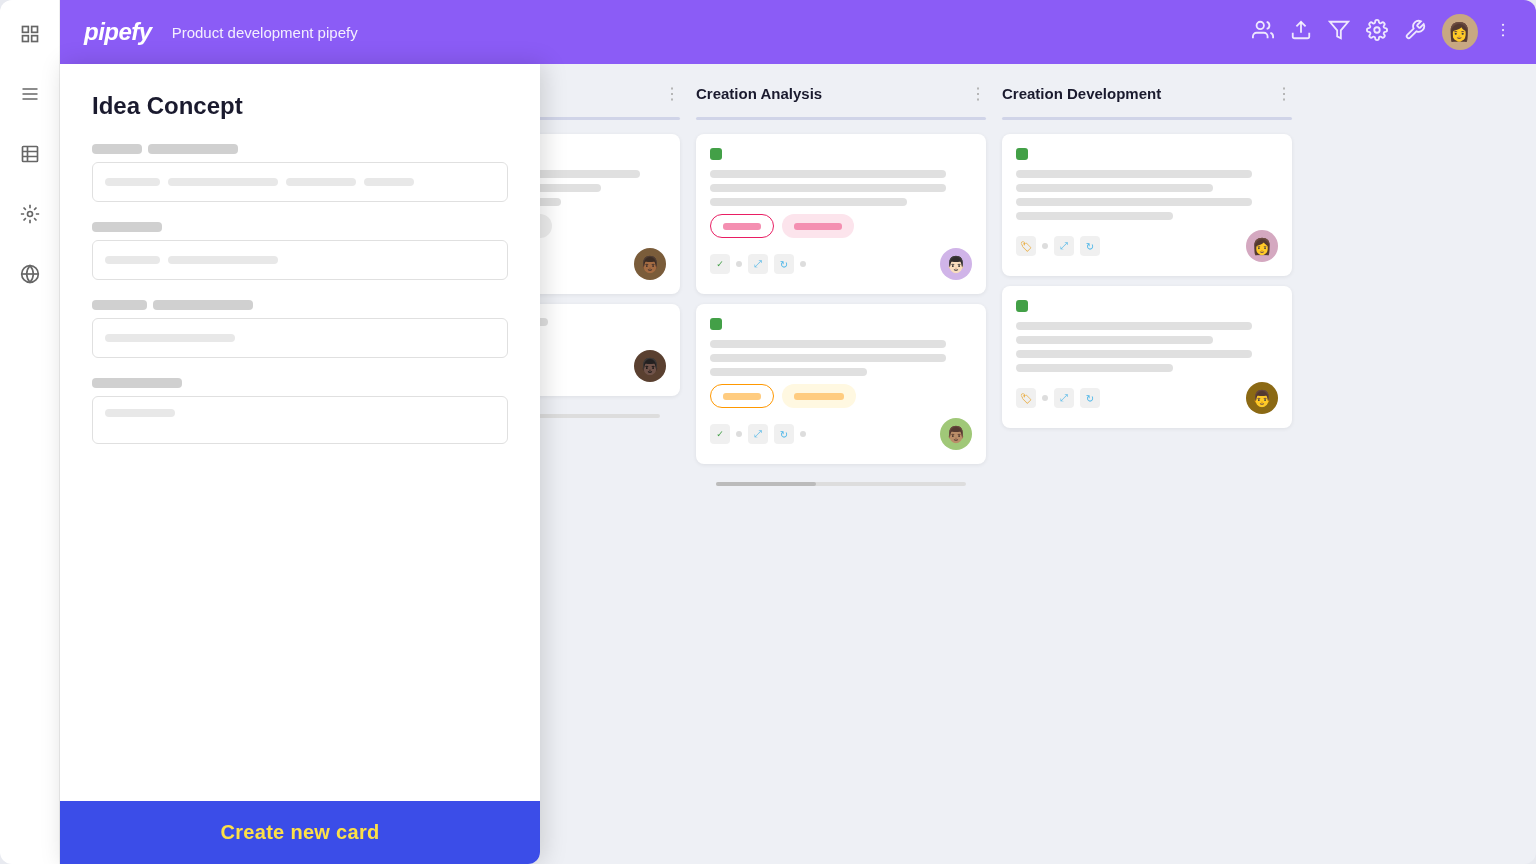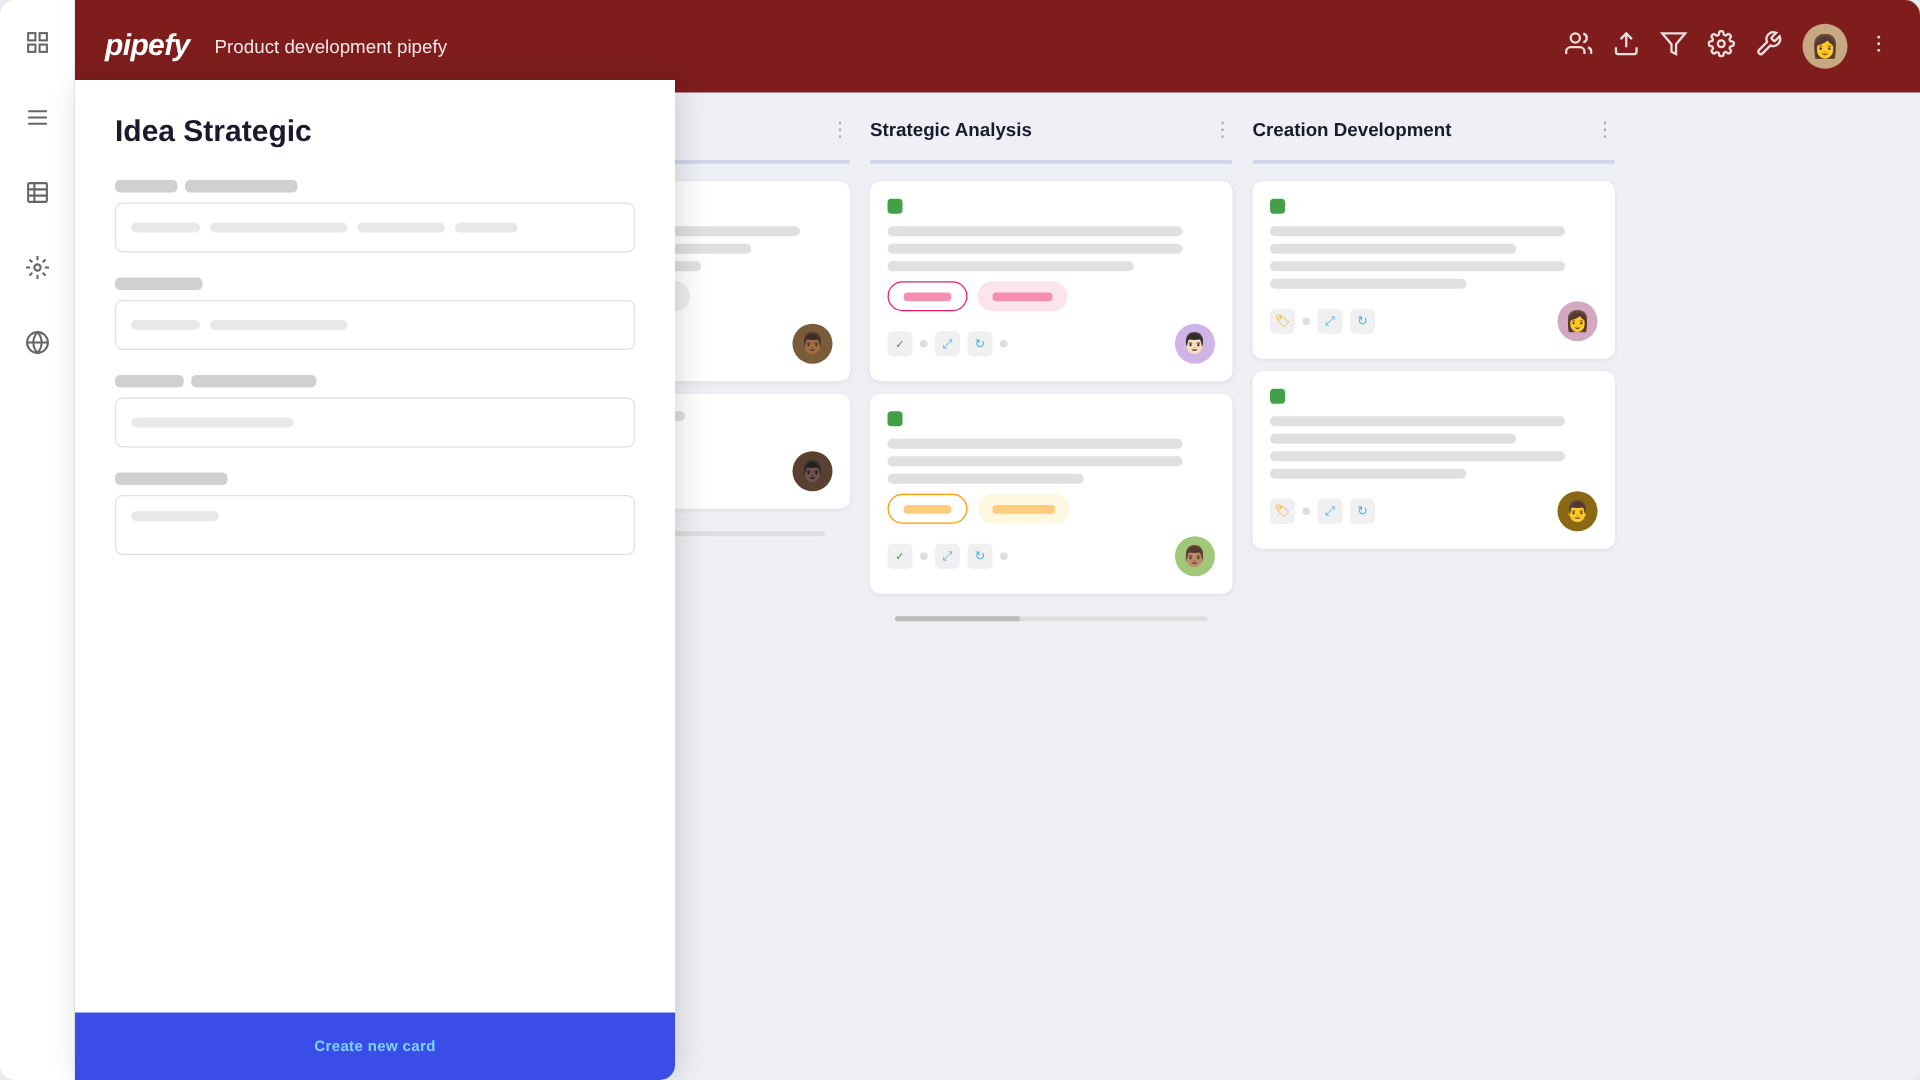--- a/index.html
+++ b/index.html
@@ -48,24 +48,24 @@
     
     .main-content {
       flex: 1;
       display: flex;
       flex-direction: column;
       background: #eef0f5;
     }
 
     
     .header {
-      background: #7f1d1d;
+      background: #8b5cf6;
       color: white;
       padding: 0 24px;
-      height: 74px;
+      height: 64px;
       display: flex;
       align-items: center;
       justify-content: space-between;
     }
     .header-left {
       display: flex;
       align-items: center;
       gap: 20px;
     }
     .header-title {
@@ -327,22 +327,22 @@
       border-radius: 4px;
     }
 
     .modal-footer {
       padding: 0;
     }
     .create-btn {
       width: 100%;
       padding: 20px;
       background: #3b4de8;
-      color: #7dd3fc;
-      font-size: 12px;
+      color: #fde047;
+      font-size: 20px;
       font-weight: 600;
       border: none;
       cursor: pointer;
       letter-spacing: 0.3px;
     }
 
     
     .pipefy-logo {
       display: flex;
       align-items: center;
@@ -530,21 +530,21 @@
             <div class="card-avatar" style="background:#5a4030">👨🏿</div>
           </div>
         </div>
         <div class="scroll-indicator">
           <div class="scroll-thumb"></div>
         </div>
       </div>
 
       <div class="column">
         <div class="column-header">
-          <span class="column-title">Strategic Analysis</span>
+          <span class="column-title">Creation Analysis</span>
           <div class="col-menu-btn">⋮</div>
         </div>
         <div class="column-underline"></div>
 
         <div class="card">
           <div class="card-tags">
             <div class="tag-dot tag-green"></div>
           </div>
           <div class="skeleton-line long"></div>
           <div class="skeleton-line long"></div>
@@ -645,21 +645,21 @@
           </div>
         </div>
       </div>
 
     </div>
   </div>
 </div>
 
 <div class="create-card-modal">
   <div class="modal-body">
-    <h2 class="modal-title">Idea Strategic</h2>
+    <h2 class="modal-title">Idea Concept</h2>
 
     <div class="form-group">
       <div class="form-label">
         <div class="label-block" style="width:50px"></div>
         <div class="label-block" style="width:90px"></div>
       </div>
       <div class="form-input">
         <div class="input-placeholder" style="width:55px"></div>
         <div class="input-placeholder" style="width:110px"></div>
         <div class="input-placeholder" style="width:70px"></div>

